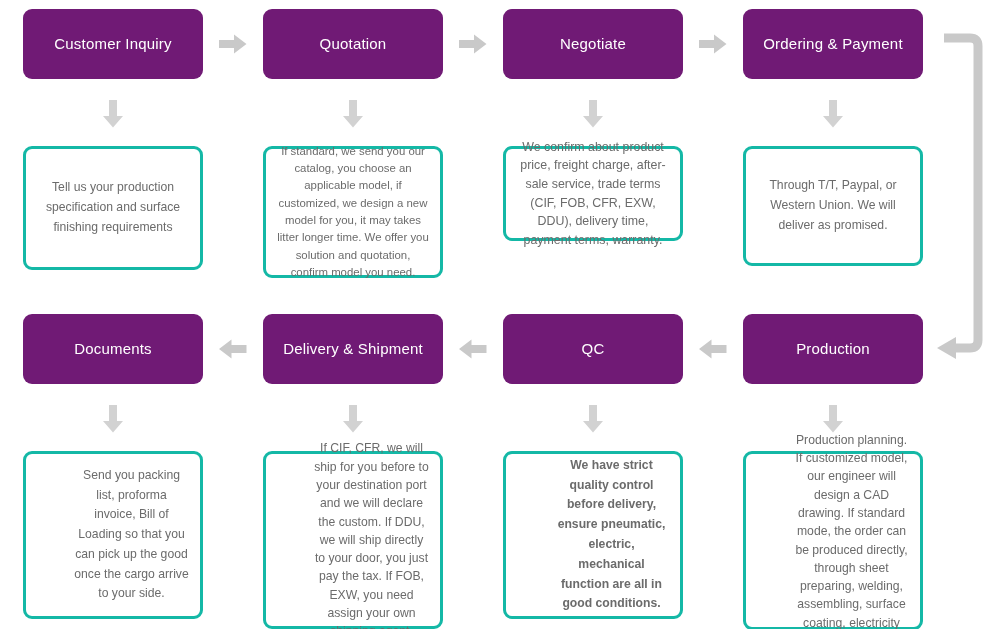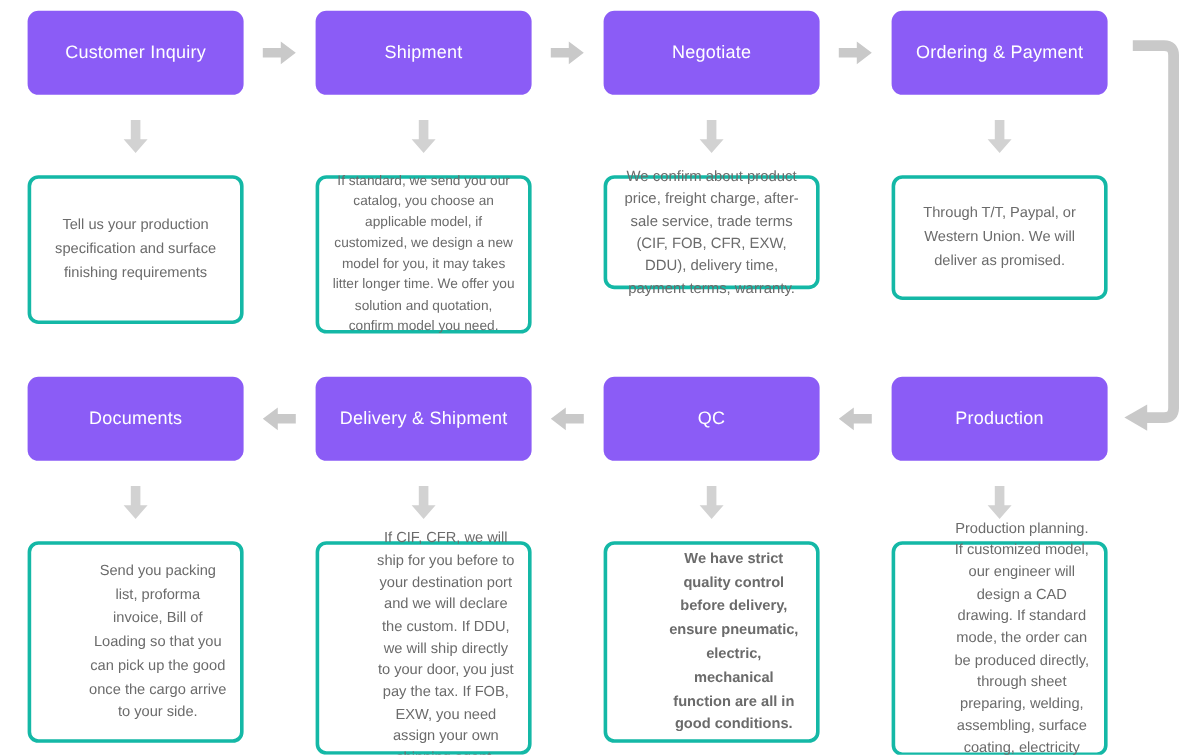--- a/index.html
+++ b/index.html
@@ -29,21 +29,21 @@
   }
   .row-top    { top: 0px; }
   .row-bottom { top: 305px; }
 
   
   .stage-header {
     position: absolute;
     width: 180px;
     height: 70px;
     border-radius: 9px;
-    background: #8b5cf6;
+    background: #701a75;
     color: #ffffff;
     display: flex;
     align-items: center;
     justify-content: center;
     text-align: center;
     font-size: 15px;
     letter-spacing: .2px;
     box-sizing: border-box;
     padding: 0 6px;
     line-height: 1.2;
@@ -117,21 +117,21 @@
 <body>
 
 <div id="flowchart">
 
   <div class="row row-top">
 
     <div class="stage-header col-0">
       <span>Customer Inquiry</span>
     </div>
     <div class="stage-header col-1">
-      <span>Shipment</span>
+      <span>Quotation</span>
     </div>
     <div class="stage-header col-2">
       <span>Negotiate</span>
     </div>
     <div class="stage-header col-3">
       <span>Ordering &amp; Payment</span>
     </div>
 
     <div class="h-arrow ha-0">
       <svg width="30" height="22" viewBox="0 0 30 22">
@@ -172,21 +172,21 @@
 
     <div class="stage-desc col-0" style="height:124px;">
       <span>Tell us your production specification and surface finishing requirements</span>
     </div>
     <div class="stage-desc col-1" style="height:132px;font-size:11.4px;line-height:1.52;">
       <span>If standard, we send you our catalog, you choose an applicable model, if customized, we design a new model for you, it may takes litter longer time. We offer you solution and quotation, confirm model you need.</span>
     </div>
     <div class="stage-desc col-2" style="height:95px;font-size:12.4px;line-height:1.5;">
       <span>We confirm about product price, freight charge, after-sale service, trade terms (CIF, FOB, CFR, EXW, DDU), delivery time, payment terms, warranty.</span>
     </div>
-    <div class="stage-desc col-3" style="height:104px;">
+    <div class="stage-desc col-3" style="height:120px;">
       <span>Through T/T, Paypal, or Western Union. We will deliver as promised.</span>
     </div>
   </div>
 
   <div class="row row-bottom">
 
     <div class="stage-header col-0">
       <span>Documents</span>
     </div>
     <div class="stage-header col-1">

